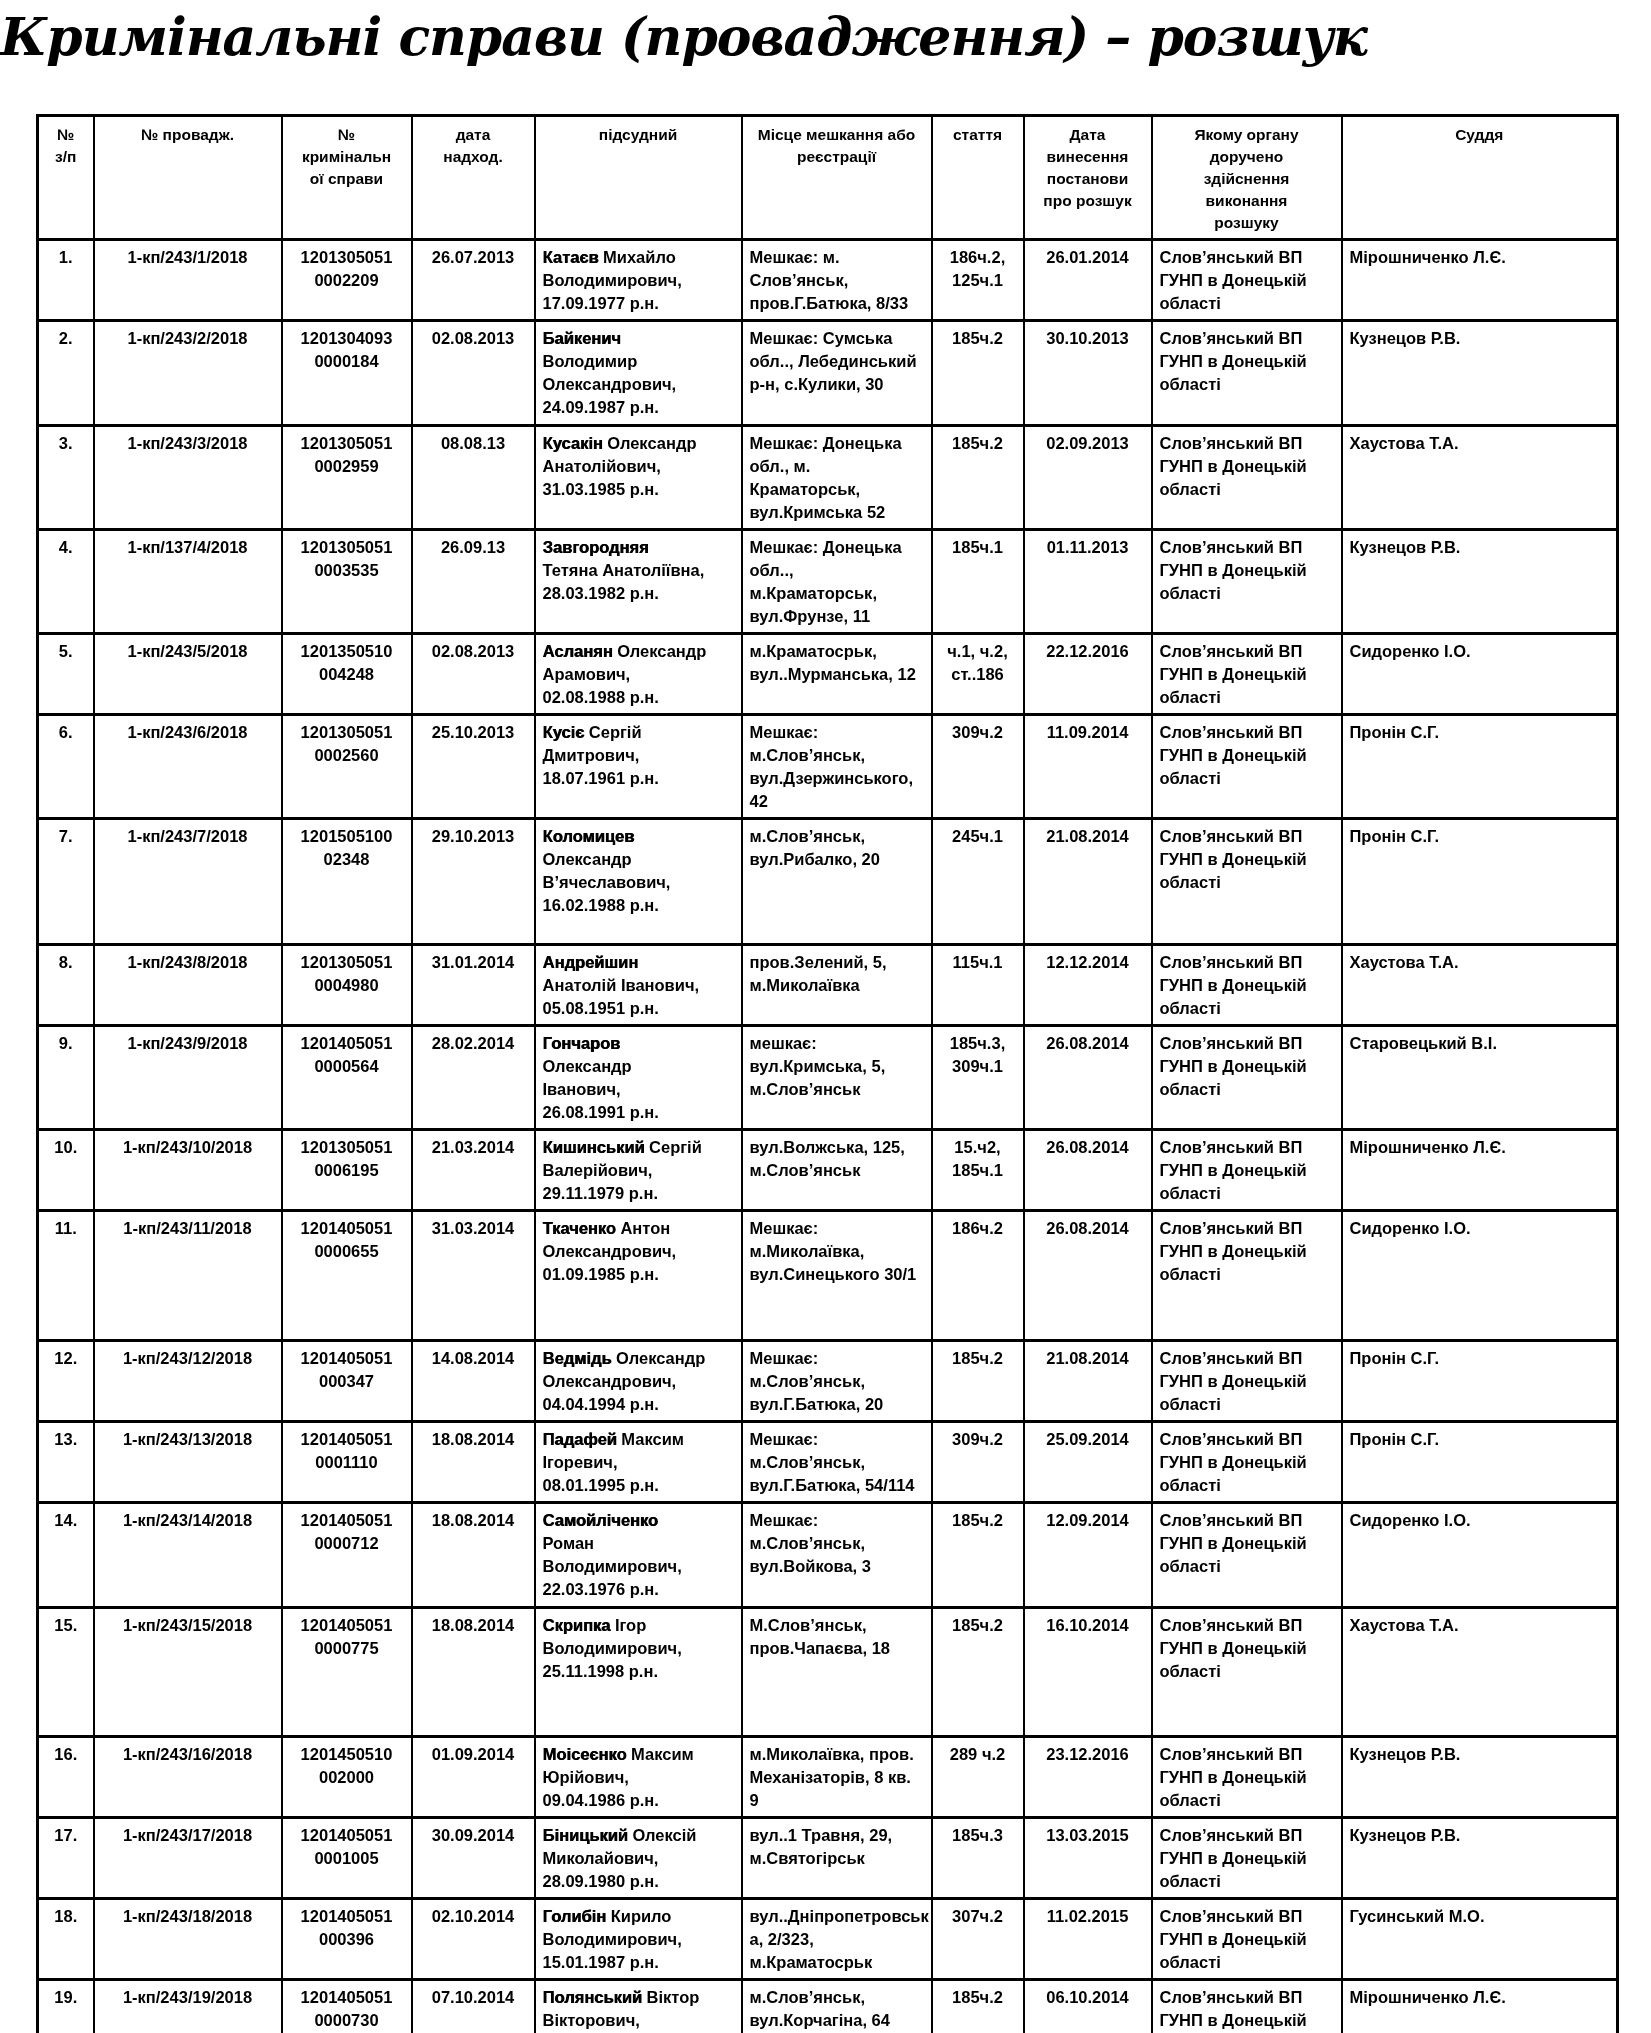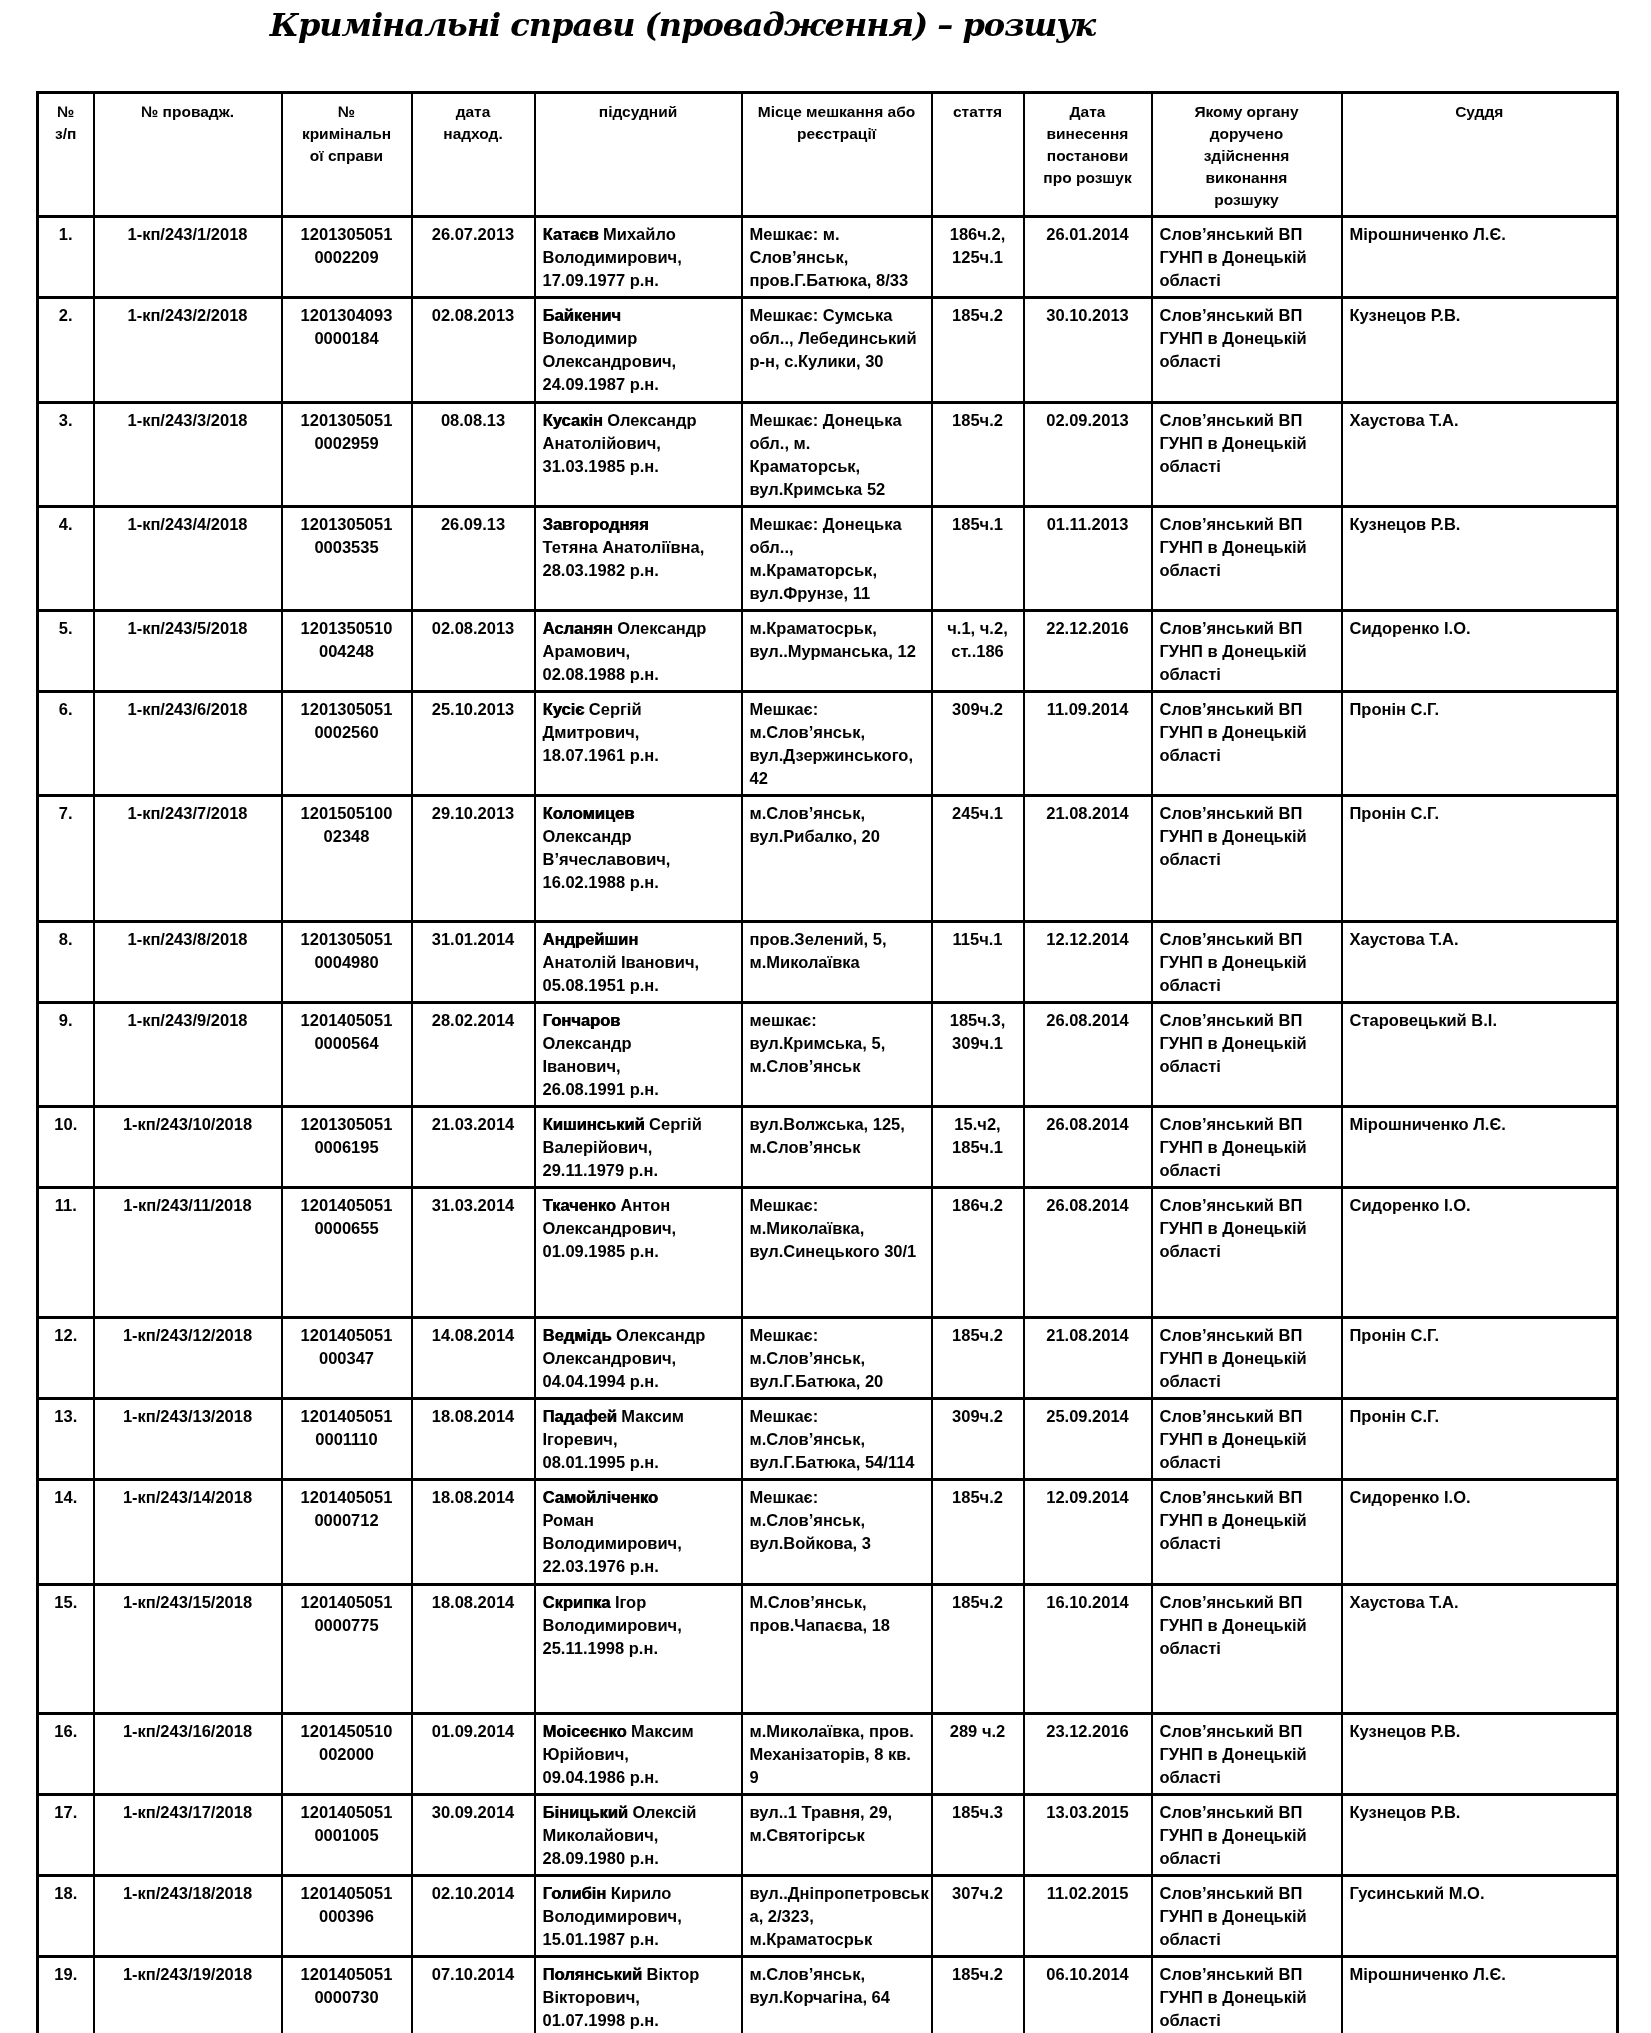--- a/index.html
+++ b/index.html
@@ -6,21 +6,21 @@
   body{
     width:1651px;height:2033px;overflow:hidden;position:relative;
     font-family:"Liberation Sans",sans-serif;color:#000;
     -webkit-font-smoothing:antialiased;
   }
   .page-title{
     margin:6px 286px 0 0;
     text-align:center;
     font-family:"DejaVu Serif","Liberation Serif",serif;
     font-style:italic;font-weight:bold;
-    font-size:32px;letter-spacing:-1px;
+    font-size:52px;letter-spacing:-1px;
     white-space:nowrap;
   }
   table.case-table{
     border-collapse:collapse;table-layout:fixed;
     margin:47px 0 0 36px;width:1580px;
     border:3px solid #000;
   }
   .case-table th,.case-table td{
     border:2px solid #000;
     vertical-align:top;
@@ -161,21 +161,21 @@
 вул.Кримська 52</td>
     <td class="c-art">185ч.2</td>
     <td class="c-wdate">02.09.2013</td>
     <td class="c-auth">Слов’янський ВП
 ГУНП в Донецькій
 області</td>
     <td class="c-judge">Хаустова Т.А.</td>
   </tr>
       <tr>
     <td class="c-num">4.</td>
-    <td class="c-proc">1-кп/243/4/2018</td>
+    <td class="c-proc">1-кп/137/4/2018</td>
     <td class="c-case">1201305051
 0003535</td>
     <td class="c-date">26.09.13</td>
     <td class="c-def"><span class="surname">Завгородняя</span><span>
 Тетяна Анатоліївна,
 28.03.1982 р.н.</span></td>
     <td class="c-res">Мешкає: Донецька
 обл.., м.Краматорськ,
 вул.Фрунзе, 11</td>
     <td class="c-art">185ч.1</td>

